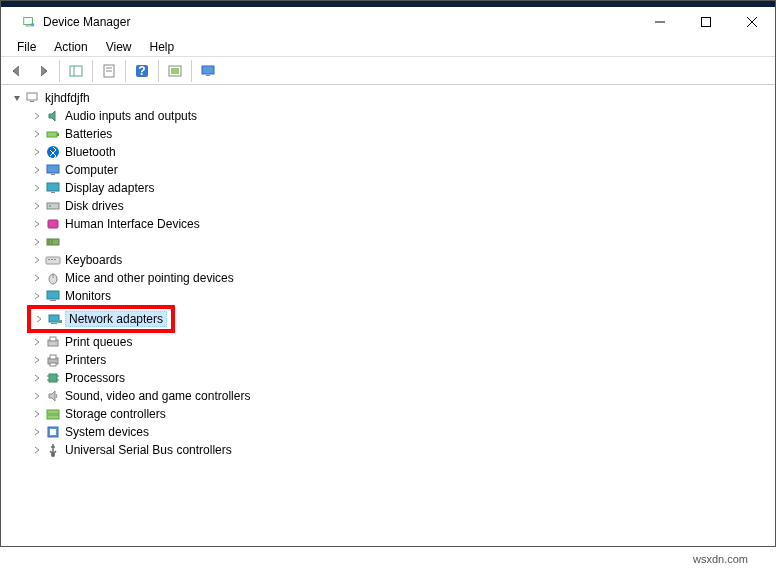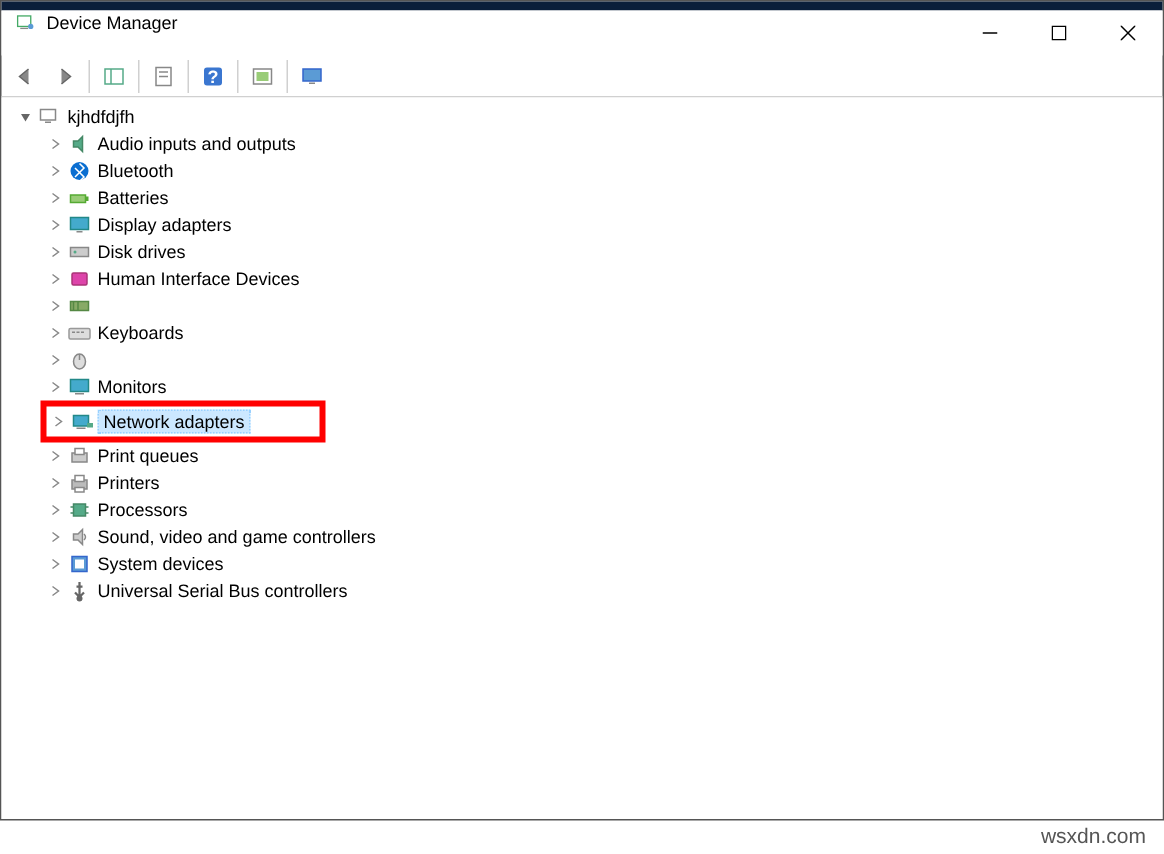--- a/index.html
+++ b/index.html
@@ -1,38 +1,38 @@
 <!DOCTYPE html>
 <html><head>
   <meta charset="utf-8">
   <style>
     * { margin: 0; padding: 0; box-sizing: border-box; font-family: "Segoe UI", Tahoma, sans-serif; font-size: 12px; }
     body { background: #fff; width: 776px; height: 569px; position: relative; }
     .window { width: 776px; height: 547px; background: #fff; border: 1px solid #555; display: flex; flex-direction: column; }
     .titlebar-top { height: 6px; background: #0a1e3a; }
-    .titlebar { height: 30px; display: flex; align-items: flex-start; padding-left: 8px; background: #fff; }
+    .titlebar { height: 30px; display: flex; align-items: center; padding-left: 20px; background: #fff; }
     .titlebar .title { font-size: 12px; flex: 1; display: flex; align-items: center; gap: 6px; }
     .win-controls { display: flex; }
     .win-btn { width: 46px; height: 30px; display: flex; align-items: center; justify-content: center; }
     .menubar { height: 20px; display: flex; align-items: center; gap: 2px; padding-left: 8px; border-bottom: 1px solid #e0e0e0; }
     .menuitem { padding: 2px 8px; cursor: default; }
     .toolbar { height: 28px; display: flex; align-items: center; gap: 2px; padding-left: 4px; border-bottom: 1px solid #d0d0d0; }
     .tool-btn { width: 24px; height: 24px; display: flex; align-items: center; justify-content: center; }
     .tool-sep { width: 1px; height: 22px; background: #d0d0d0; margin: 0 2px; }
     .content { flex: 1; overflow: auto; padding: 4px 2px; background: #fff; }
     .tree-item { display: flex; align-items: center; height: 18px; gap: 2px; padding-left: 2px; cursor: default; white-space: nowrap; }
     .level-0 { padding-left: 8px; }
     .level-1 { padding-left: 28px; }
     .chevron { width: 12px; height: 12px; display: flex; align-items: center; justify-content: center; cursor: pointer; }
     .icon { width: 16px; height: 16px; display: flex; align-items: center; justify-content: center; }
     .label { padding: 0 2px; }
     .selected .label { background: #cce8ff; border: 1px dotted #99d1ff; padding: 0 3px; }
-    .highlight-box { border: 4px solid red; padding: 1px 2px; margin-left: 24px; width: 190px; }
+    .highlight-box { border: 4px solid red; padding: 1px 2px; margin-left: 24px; width: 148px; }
     .highlight-box .tree-item { padding-left: 0; }
-    .footer { position: absolute; bottom: 4px; right: 12px; font-size: 14px; color: #555; }
+    .footer { position: absolute; bottom: 4px; right: 28px; font-size: 11px; color: #555; }
     svg { display: block; }
   </style>
 </head>
 <body>
 
 <div class="window">
   <div class="titlebar-top"></div>
 
   <div class="titlebar">
     <div class="title">
@@ -58,20 +58,26 @@
         </div>
       <div class="win-btn">
           <svg width="10" height="10">
             <line x1="0" y1="0" x2="10" y2="10" stroke="#000" stroke-width="1"></line>
             <line x1="10" y1="0" x2="0" y2="10" stroke="#000" stroke-width="1"></line>
           </svg>
         </div>
     </div>
   </div>
 
+  <div class="menubar">
+    <div class="menuitem">File</div>
+    <div class="menuitem">Action</div>
+    <div class="menuitem">View</div>
+    <div class="menuitem">Help</div>
+  </div>
 
   <div class="toolbar">
     <div class="tool-btn">
         <svg width="16" height="16">
           <path d="M10 3 L4 8 L10 13" fill="#888" stroke="#666" stroke-width="1"></path>
         </svg>
       </div>
     <div class="tool-btn">
         <svg width="16" height="16">
           <path d="M6 3 L12 8 L6 13" fill="#888" stroke="#666" stroke-width="1"></path>
@@ -145,39 +151,53 @@
           <span class="label">Audio inputs and outputs</span>
         </div>
         <div class="tree-item level-1">
           <span class="chevron">
             <svg width="10" height="10">
               <path d="M3 2 L7 5 L3 8" fill="none" stroke="#888" stroke-width="1"></path>
             </svg>
           </span>
           <span class="icon">
             <svg width="16" height="16">
+              <rect x="2" y="6" width="10" height="5" fill="#9c7" stroke="#5a3"></rect>
+              <rect x="12" y="7" width="2" height="3" fill="#5a3"></rect>
+            </svg>
+          </span>
+          <span class="label">Batteries</span>
+        </div>
+        <div class="tree-item level-1">
+          <span class="chevron">
+            <svg width="10" height="10">
+              <path d="M3 2 L7 5 L3 8" fill="none" stroke="#888" stroke-width="1"></path>
+            </svg>
+          </span>
+          <span class="icon">
+            <svg width="16" height="16">
               <circle cx="8" cy="8" r="6" fill="#0a6ed1"></circle>
               <path d="M8 3 L11 6 L8 9 L11 12 L8 15 M5 6 L11 12 M5 12 L11 6" stroke="#fff" stroke-width="1" fill="none"></path>
             </svg>
           </span>
           <span class="label">Bluetooth</span>
         </div>
         <div class="tree-item level-1">
           <span class="chevron">
             <svg width="10" height="10">
               <path d="M3 2 L7 5 L3 8" fill="none" stroke="#888" stroke-width="1"></path>
             </svg>
           </span>
           <span class="icon">
             <svg width="16" height="16">
-              <rect x="2" y="6" width="10" height="5" fill="#9c7" stroke="#5a3"></rect>
-              <rect x="12" y="7" width="2" height="3" fill="#5a3"></rect>
-            </svg>
-          </span>
-          <span class="label">Batteries</span>
+              <rect x="2" y="3" width="12" height="8" fill="#5b9bd5" stroke="#36c"></rect>
+              <rect x="6" y="12" width="4" height="1" fill="#888"></rect>
+            </svg>
+          </span>
+          <span class="label">Computer</span>
         </div>
         <div class="tree-item level-1">
           <span class="chevron">
             <svg width="10" height="10">
               <path d="M3 2 L7 5 L3 8" fill="none" stroke="#888" stroke-width="1"></path>
             </svg>
           </span>
           <span class="icon">
             <svg width="16" height="16">
               <rect x="2" y="3" width="12" height="8" fill="#4ac" stroke="#288"></rect>
@@ -248,20 +268,21 @@
             <svg width="10" height="10">
               <path d="M3 2 L7 5 L3 8" fill="none" stroke="#888" stroke-width="1"></path>
             </svg>
           </span>
           <span class="icon">
             <svg width="16" height="16">
               <ellipse cx="8" cy="9" rx="4" ry="5" fill="#ddd" stroke="#888"></ellipse>
               <line x1="8" y1="4" x2="8" y2="8" stroke="#888"></line>
             </svg>
           </span>
+          <span class="label">Mice and other pointing devices</span>
         </div>
         <div class="tree-item level-1">
           <span class="chevron">
             <svg width="10" height="10">
               <path d="M3 2 L7 5 L3 8" fill="none" stroke="#888" stroke-width="1"></path>
             </svg>
           </span>
           <span class="icon">
             <svg width="16" height="16">
               <rect x="2" y="3" width="12" height="8" fill="#4ac" stroke="#288"></rect>
@@ -348,20 +369,34 @@
           <span class="label">Sound, video and game controllers</span>
         </div>
         <div class="tree-item level-1">
           <span class="chevron">
             <svg width="10" height="10">
               <path d="M3 2 L7 5 L3 8" fill="none" stroke="#888" stroke-width="1"></path>
             </svg>
           </span>
           <span class="icon">
             <svg width="16" height="16">
+              <rect x="2" y="4" width="12" height="4" fill="#9c7" stroke="#5a3"></rect>
+              <rect x="2" y="9" width="12" height="4" fill="#9c7" stroke="#5a3"></rect>
+            </svg>
+          </span>
+          <span class="label">Storage controllers</span>
+        </div>
+        <div class="tree-item level-1">
+          <span class="chevron">
+            <svg width="10" height="10">
+              <path d="M3 2 L7 5 L3 8" fill="none" stroke="#888" stroke-width="1"></path>
+            </svg>
+          </span>
+          <span class="icon">
+            <svg width="16" height="16">
               <rect x="3" y="3" width="10" height="10" fill="#5b9bd5" stroke="#36c"></rect>
               <rect x="5" y="5" width="6" height="6" fill="#fff"></rect>
             </svg>
           </span>
           <span class="label">System devices</span>
         </div>
         <div class="tree-item level-1">
           <span class="chevron">
             <svg width="10" height="10">
               <path d="M3 2 L7 5 L3 8" fill="none" stroke="#888" stroke-width="1"></path>

